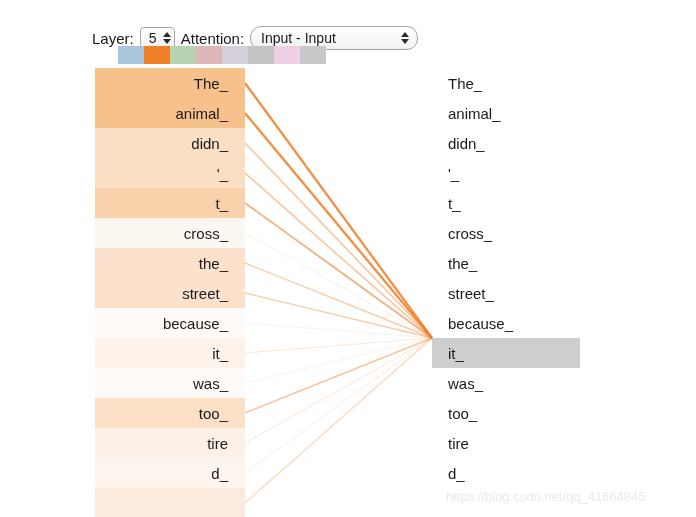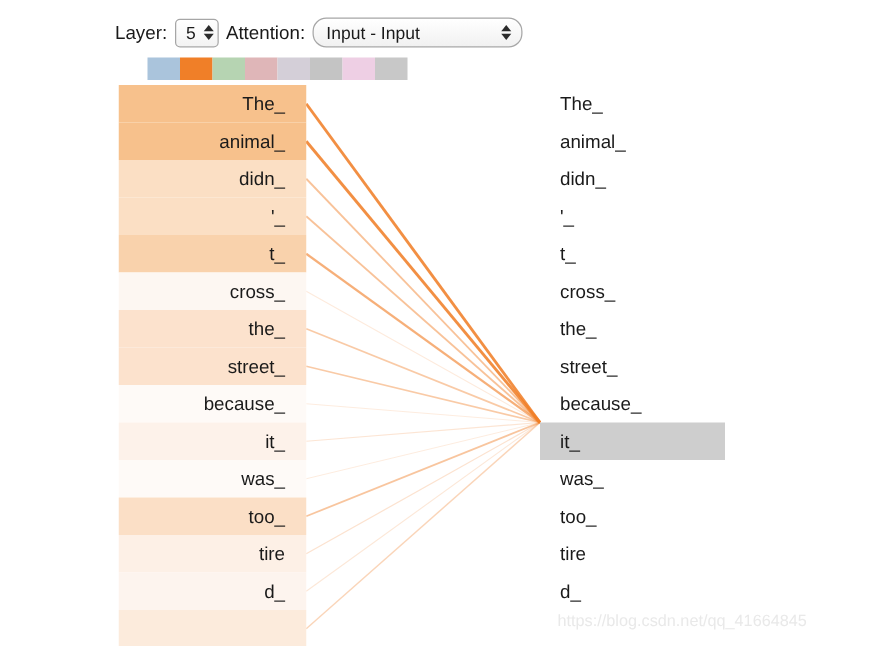--- a/index.html
+++ b/index.html
@@ -12,21 +12,21 @@
     background: #ffffff;
     font-family: "Liberation Sans", sans-serif;
     overflow: hidden;
     position: relative;
   }
 
   
   #toolbar {
     position: absolute;
     left: 92px;
-    top: 12px;
+    top: 24px;
     height: 28px;
     display: flex;
     align-items: center;
     gap: 6px;
   }
   .ctl-label {
     font-size: 15px;
     color: #1a1a1a;
     line-height: 1;
     white-space: nowrap;

